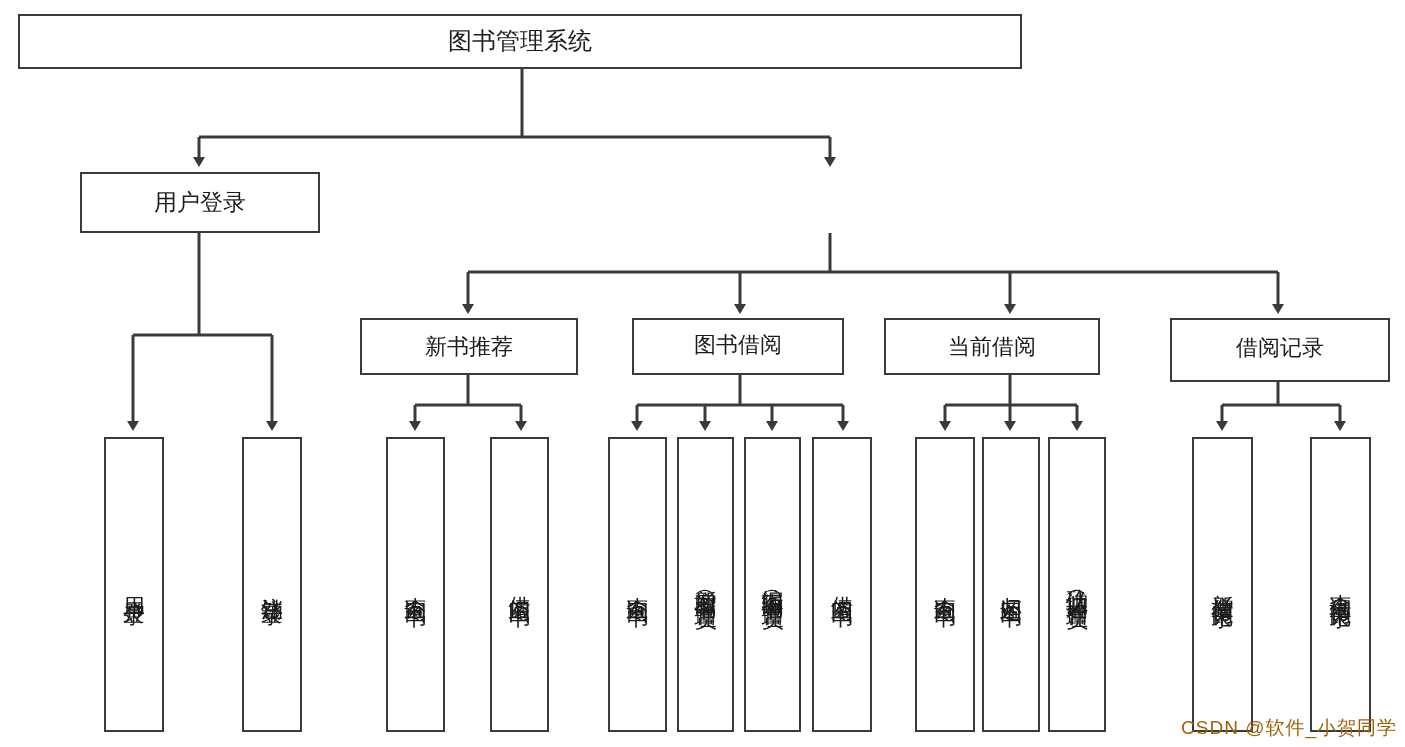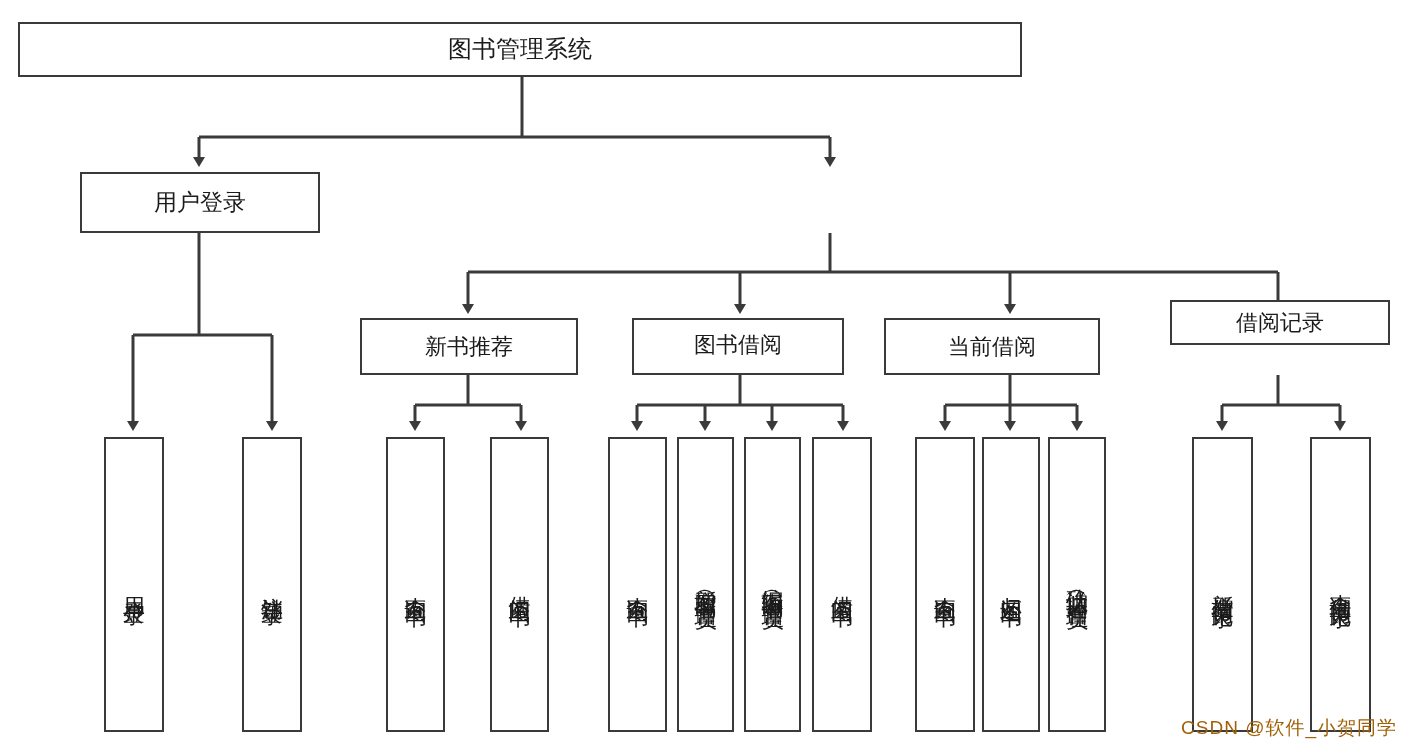--- a/index.html
+++ b/index.html
@@ -117,38 +117,38 @@
       <path d="M1010,405 L1010,422" marker-end="url(#arrow)"></path>
       <path d="M1077,405 L1077,422" marker-end="url(#arrow)"></path>
 
       <path d="M1278,375 L1278,405"></path>
       <path d="M1222,405 L1340,405"></path>
       <path d="M1222,405 L1222,422" marker-end="url(#arrow)"></path>
       <path d="M1340,405 L1340,422" marker-end="url(#arrow)"></path>
     </g>
   </svg>
 
-  <div class="node root" style="left:18px; top:14px; width:1004px; height:55px;margin-top:8px;">
+  <div class="node root" style="left:18px; top:14px; width:1004px; height:55px;">
     <span>图书管理系统</span>
   </div>
 
   <div class="node lvl2" style="left:80px; top:172px; width:240px; height:61px;">
     <span>用户登录</span>
   </div>
 
   <div class="node lvl3" style="left:360px; top:318px; width:218px; height:57px;text-align:right;">
     <span>新书推荐</span>
   </div>
   <div class="node lvl3" style="left:632px; top:318px; width:212px; height:57px;font-family:Liberation Mono, monospace;">
     <span>图书借阅</span>
   </div>
   <div class="node lvl3" style="left:884px; top:318px; width:216px; height:57px;">
     <span>当前借阅</span>
   </div>
-  <div class="node lvl3" style="left:1170px; top:300px; width:220px; height:45px;">
+  <div class="node lvl3" style="left:1170px; top:318px; width:220px; height:64px;font-family:Liberation Mono, monospace;">
     <span>借阅记录</span>
   </div>
 
   <div class="node leaf" style="left:104px; top:437px; width:60px; height:295px;">
     <span class="vtext">用户登录</span>
   </div>
   <div class="node leaf" style="left:242px; top:437px; width:60px; height:295px;">
     <span class="vtext">注销登录</span>
   </div>
 

